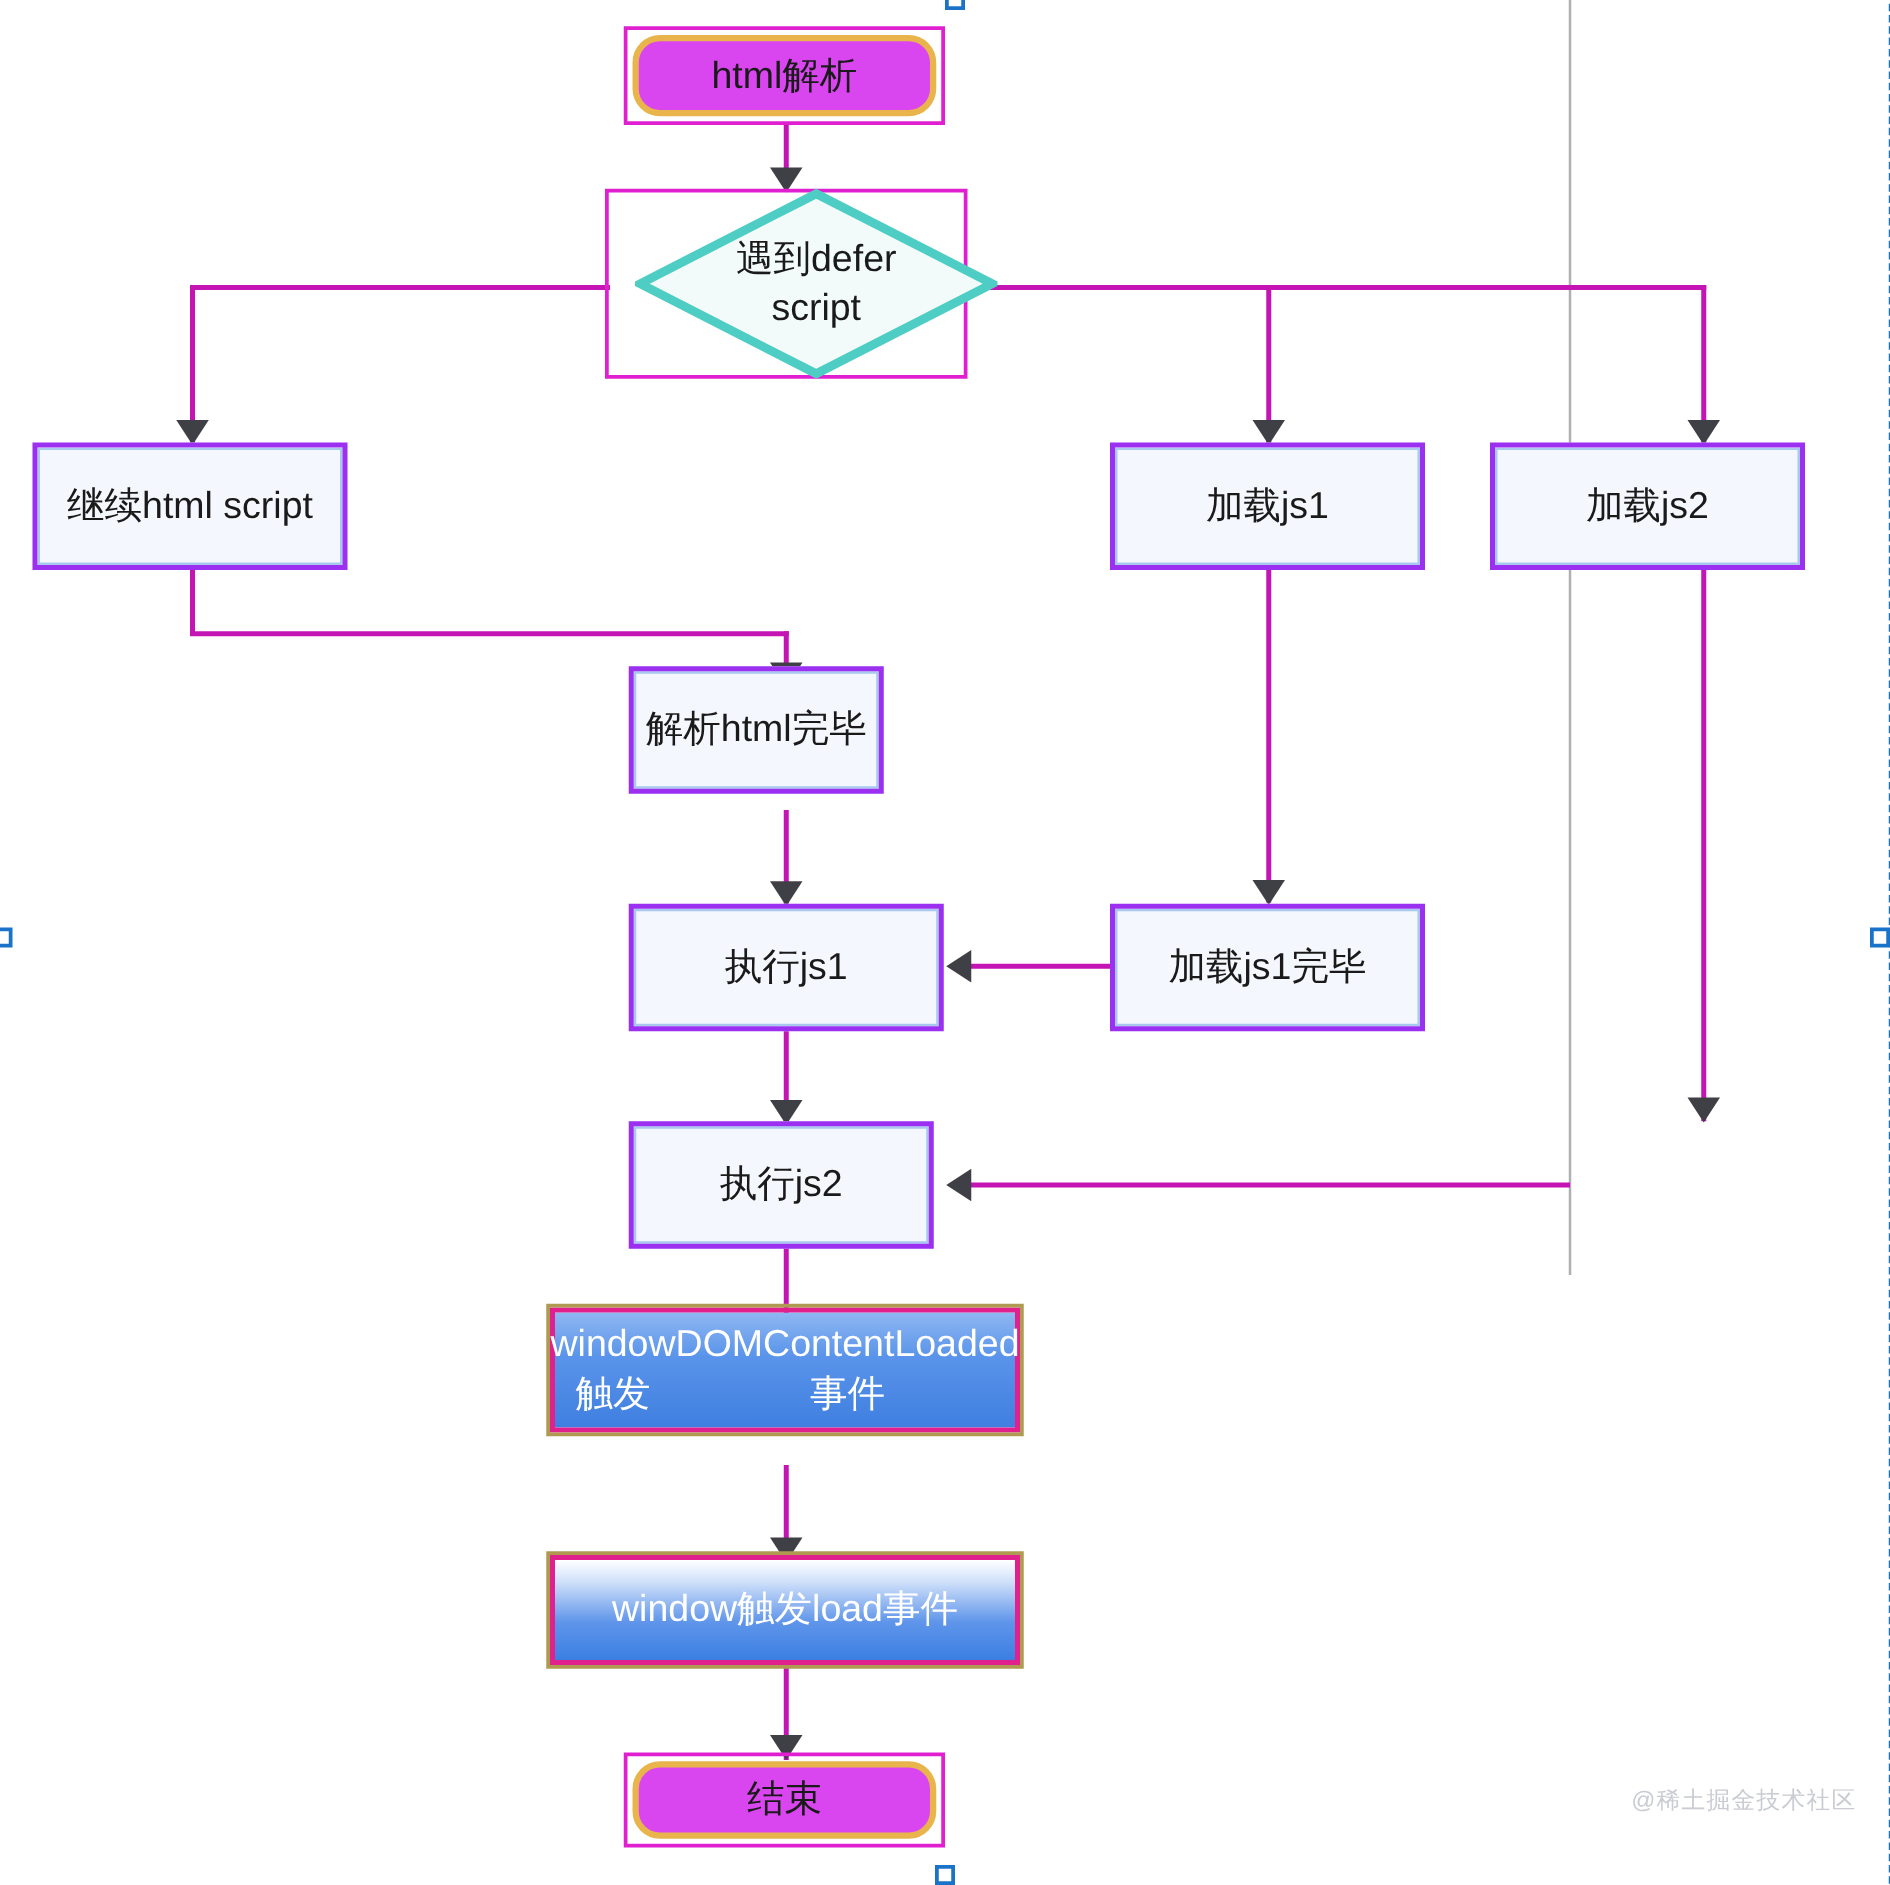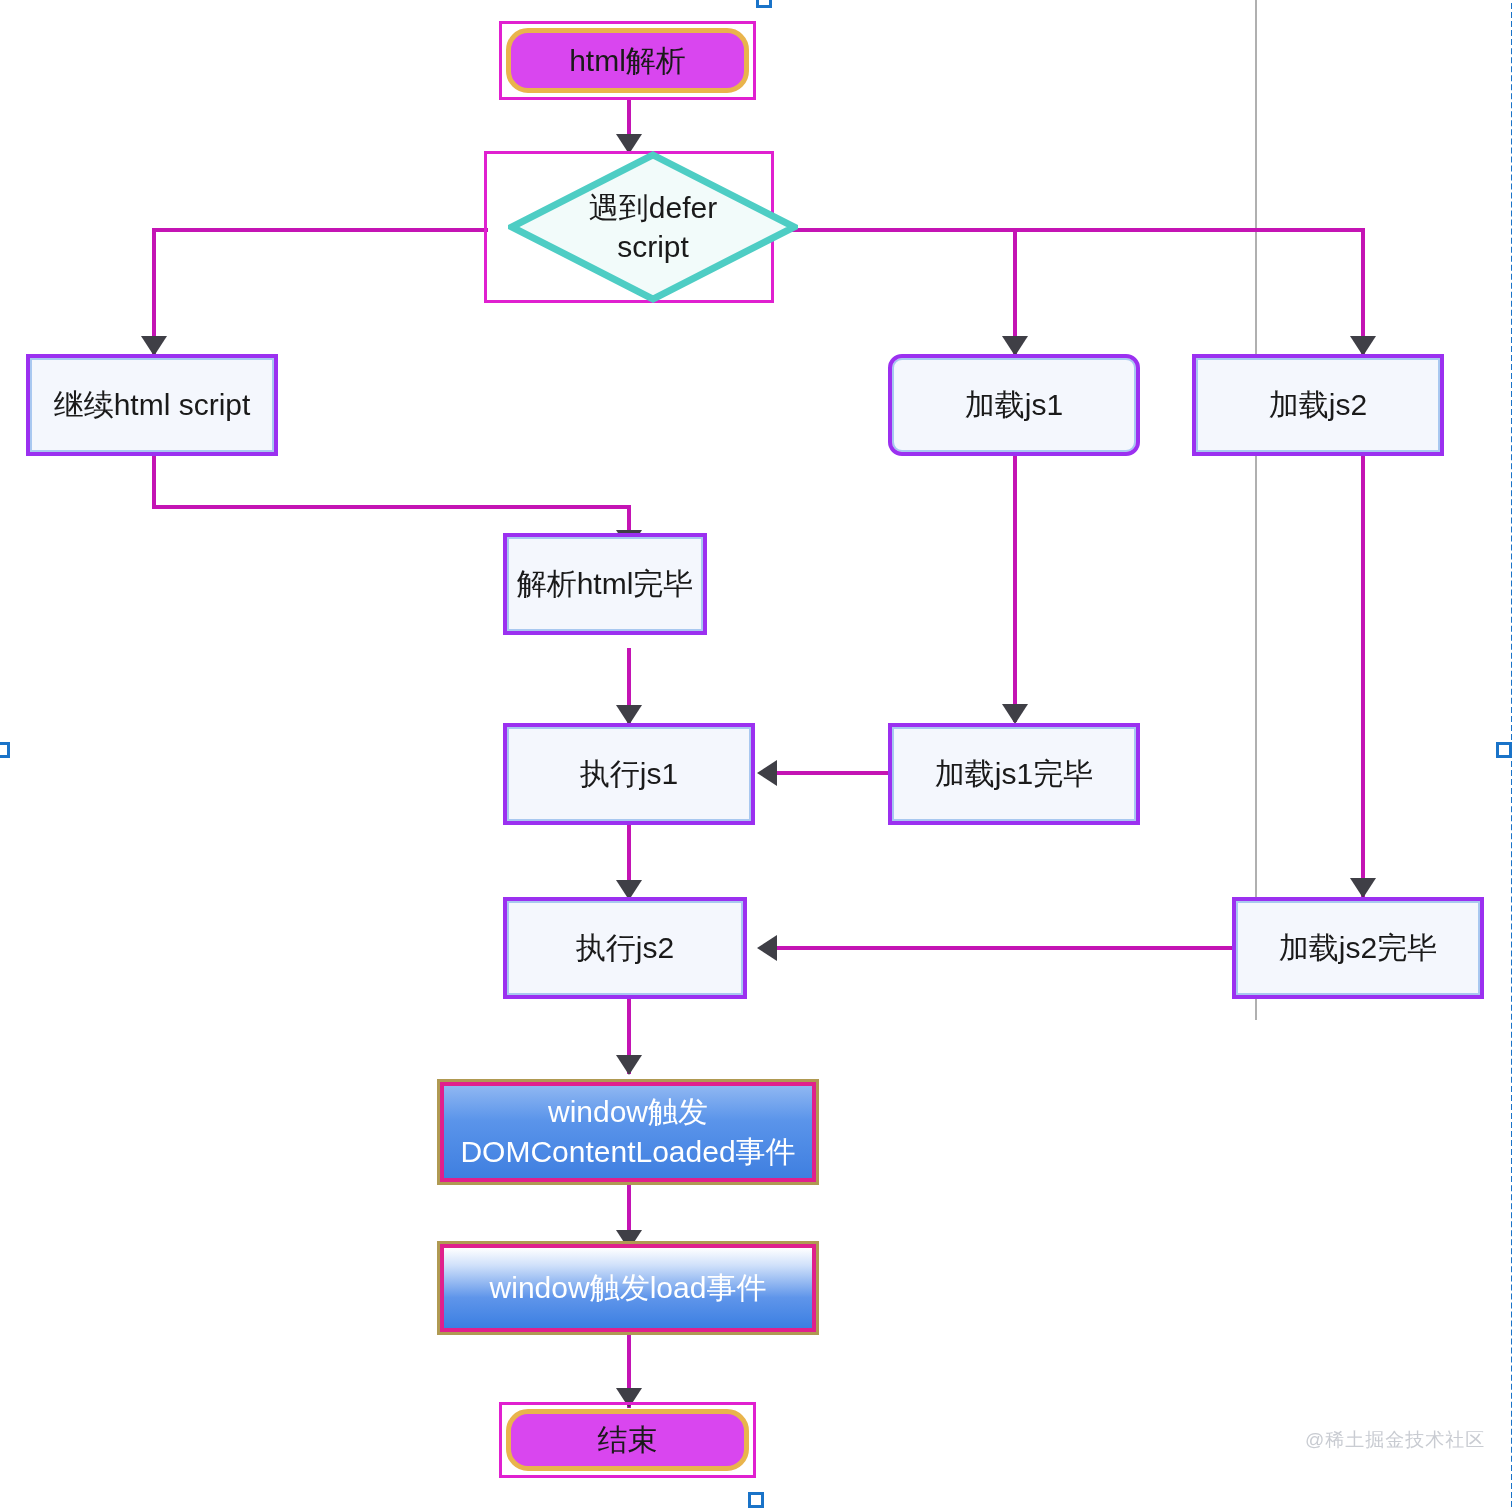--- a/index.html
+++ b/index.html
@@ -215,21 +215,21 @@
     <div class="diamond-label">
       <span>遇到defer</span>
       <span>script</span>
     </div>
   </div>
 
   <div class="node proc" style="left:26px; top:354px; width:252px; height:102px;">
     <span>继续html script</span>
   </div>
 
-  <div class="node proc" style="left:888px; top:354px; width:252px; height:102px;border-radius:14px;">
+  <div class="node proc" style="left:888px; top:354px; width:252px; height:102px;">
     <span>加载js1</span>
   </div>
 
   <div class="node proc" style="left:1192px; top:354px; width:252px; height:102px;">
     <span>加载js2</span>
   </div>
 
   <div class="node proc" style="left:503px; top:533px; width:204px; height:102px;">
     <span>解析html完毕</span>
   </div>
@@ -239,25 +239,22 @@
   </div>
 
   <div class="node proc" style="left:888px; top:723px; width:252px; height:102px;">
     <span>加载js1完毕</span>
   </div>
 
   <div class="node proc" style="left:503px; top:897px; width:244px; height:102px;align-items:center;">
     <span>执行js2</span>
   </div>
 
-  <div class="node proc" style="left:1232px; top:897px; width:252px; height:102px;">
-    <span>加载js2完毕</span>
-  </div>
-
-  <div class="node evt" style="left:440px; top:1082px; width:376px; height:100px; flex-direction:column;justify-content:center;">
+
+  <div class="node evt" style="left:440px; top:1046px; width:376px; height:100px; justify-content:center;">
     <span>window触发</span>
     <span>DOMContentLoaded事件</span>
   </div>
 
   <div class="node evt light-top" style="left:440px; top:1244px; width:376px; height:88px;">
     <span>window触发load事件</span>
   </div>
 
   <div class="selrect" style="left:499px; top:1402px; width:257px; height:76px;"></div>
   <div class="node pill" style="left:506px; top:1409px; width:243px; height:62px;">

